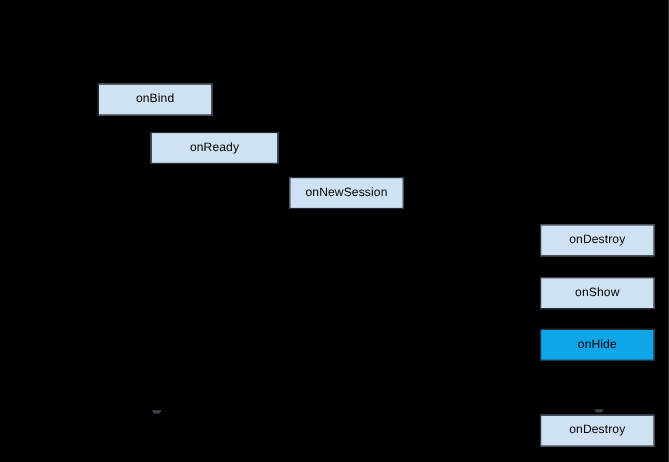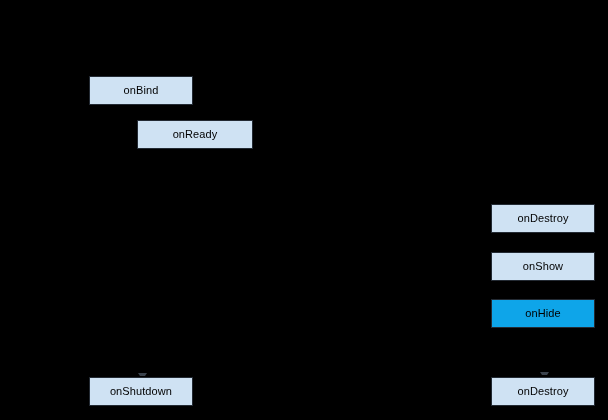--- a/index.html
+++ b/index.html
@@ -38,20 +38,20 @@
     border-right: 2px solid transparent;
     border-top: 3px solid #3a424c;
   }
 </style>
 </head>
 <body>
 
 <div class="canvas" id="canvas" style="background: rgb(0, 0, 0);">
     <div class="node" style="left: 89px; top: 76px; width: 104px; height: 29px; background: rgb(207, 226, 243); border-color: rgb(35, 42, 51); color: rgb(0, 0, 0);">onBind</div>
     <div class="node" style="left: 89px; top: 120px; width: 116px; height: 29px; background: rgb(207, 226, 243); border-color: rgb(35, 42, 51); color: rgb(0, 0, 0); margin-left: 48px;">onReady</div>
+    <div class="node" style="left: 263px; top: 161px; width: 104px; height: 29px; background: rgb(207, 226, 243); border-color: rgb(35, 42, 51); color: rgb(0, 0, 0);">onNewSession</div>
     <div class="node" style="left: 491px; top: 204px; width: 104px; height: 29px; background: rgb(207, 226, 243); border-color: rgb(35, 42, 51); color: rgb(0, 0, 0);">onDestroy</div>
     <div class="node" style="left: 491px; top: 252px; width: 104px; height: 29px; background: rgb(207, 226, 243); border-color: rgb(35, 42, 51); color: rgb(0, 0, 0); text-align: right;">onShow</div>
     <div class="node" style="left: 491px; top: 299px; width: 104px; height: 29px; background: #0ea5e9; border-color: rgb(35, 42, 51); color: rgb(0, 0, 0);">onHide</div>
-    <div class="node" style="left: 89px; top: 377px; width: 104px; height: 29px; background: rgb(207, 226, 243); border-color: rgb(35, 42, 51); color: rgb(0, 0, 0);">onShutdown</div>
     <div class="node" style="left: 491px; top: 377px; width: 104px; height: 29px; background: rgb(207, 226, 243); border-color: rgb(35, 42, 51); color: rgb(0, 0, 0);">onDestroy</div>
     <div class="artifact" style="left: 138px; top: 373px;"></div>
     <div class="artifact" style="left: 540px; top: 372px;"></div>
   </div>
 
 </body></html>

